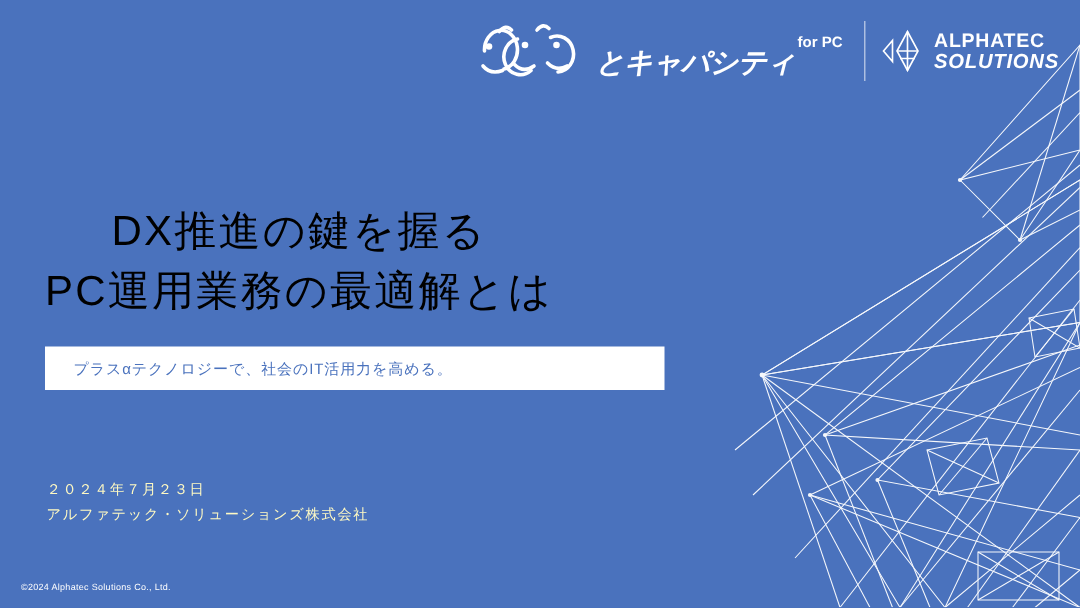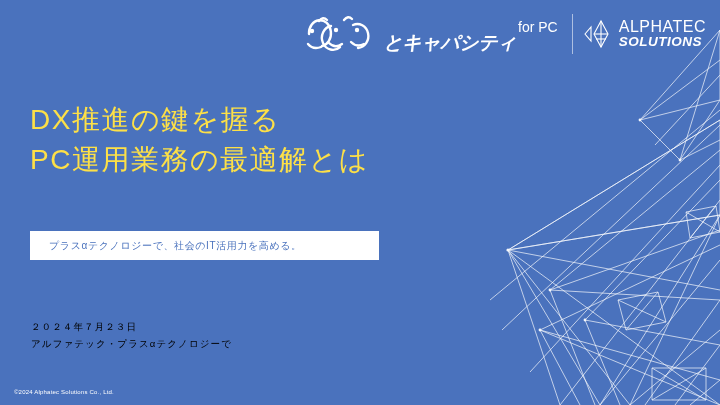--- a/index.html
+++ b/index.html
@@ -50,22 +50,22 @@
   #brandlogo .brandtext {
     font-size: 19px;
     font-weight: bold;
     letter-spacing: -0.5px;
     line-height: 1;
     padding-bottom: 4px;
     white-space: nowrap;
     font-style: italic;
   }
   #brandlogo .forpc {
-    font-size: 14px;
-    font-weight: normal;
+    font-size: 10px;
+    font-weight: bold;
     line-height: 1;
     margin-left: 2px;
     padding-bottom: 22px;
     letter-spacing: 0px;
   }
   #divider-line {
     width: 1px;
     height: 40px;
     background: rgba(255,255,255,0.55);
     margin: 0 10px 0 0;
@@ -73,71 +73,72 @@
   #corplogo {
     display: flex;
     align-items: center;
     color: #ffffff;
   }
   #corplogo .corptext {
     margin-left: 6px;
     line-height: 1.05;
   }
   #corplogo .corptext .l1 {
-    font-size: 16px;
-    font-weight: normal;
+    font-size: 13px;
+    font-weight: bold;
     letter-spacing: 0.5px;
     display: block;
   }
   #corplogo .corptext .l2 {
     font-size: 13.5px;
     font-weight: bold;
     letter-spacing: 0.5px;
     display: block;
     font-style: italic;
   }
   
   #title-block {
     position: absolute;
     left: 30px;
-    top: 100px;
-    color: #fde047;
+    top: 134px;
+    color: #000000;
+    text-align: center;
   }
   #title-block .tline {
     font-size: 28px;
     line-height: 1.42;
     letter-spacing: 1.5px;
     font-weight: normal;
     white-space: nowrap;
   }
   
   #tagline-box {
     position: absolute;
     left: 30px;
     top: 231px;
-    width: 349px;
+    width: 413px;
     height: 29px;
     background: #ffffff;
     display: flex;
     align-items: center;
     text-align: center;
   }
   #tagline-box .tagtext {
     color: #4a72bd;
     font-size: 10px;
     letter-spacing: 0.6px;
     padding-left: 19px;
     white-space: nowrap;
   }
   
   #meta-block {
     position: absolute;
     left: 31px;
     top: 319px;
-    color: #000000;
+    color: #fef9c3;
   }
   #meta-block .mline {
     font-size: 9.5px;
     line-height: 1.78;
     letter-spacing: 1.1px;
     white-space: nowrap;
   }
   
   #footer {
     position: absolute;
@@ -261,18 +262,18 @@
     <div class="tline">DX推進の鍵を握る</div>
     <div class="tline">PC運用業務の最適解とは</div>
   </div>
 
   <div id="tagline-box">
     <span class="tagtext">プラスαテクノロジーで、社会のIT活用力を高める。</span>
   </div>
 
   <div id="meta-block">
     <div class="mline">２０２４年７月２３日</div>
-    <div class="mline">アルファテック・プラスαテクノロジーで</div>
+    <div class="mline">アルファテック・ソリューションズ株式会社</div>
   </div>
 
   <div id="footer">©2024 Alphatec Solutions Co., Ltd.</div>
 
 </div>
 
 </body></html>

